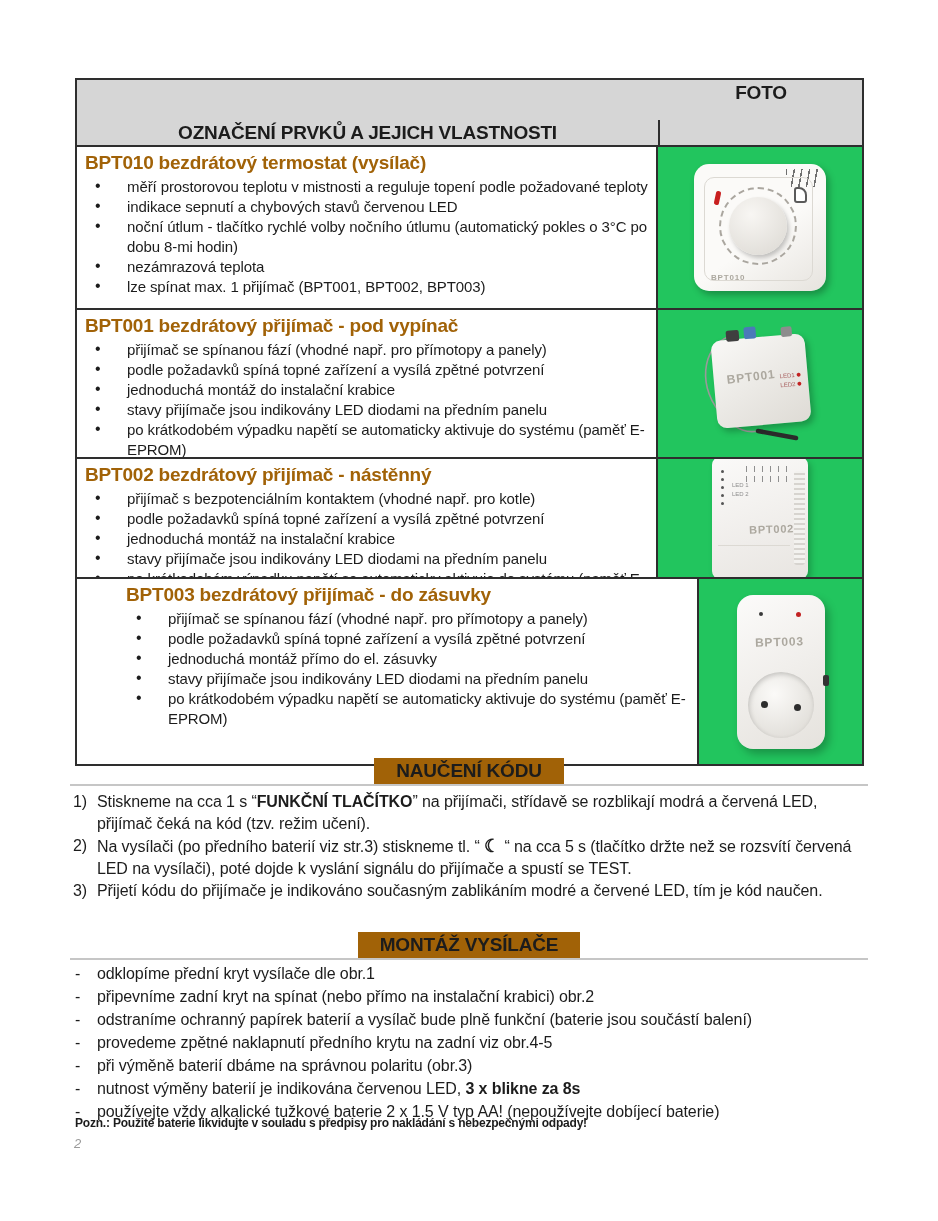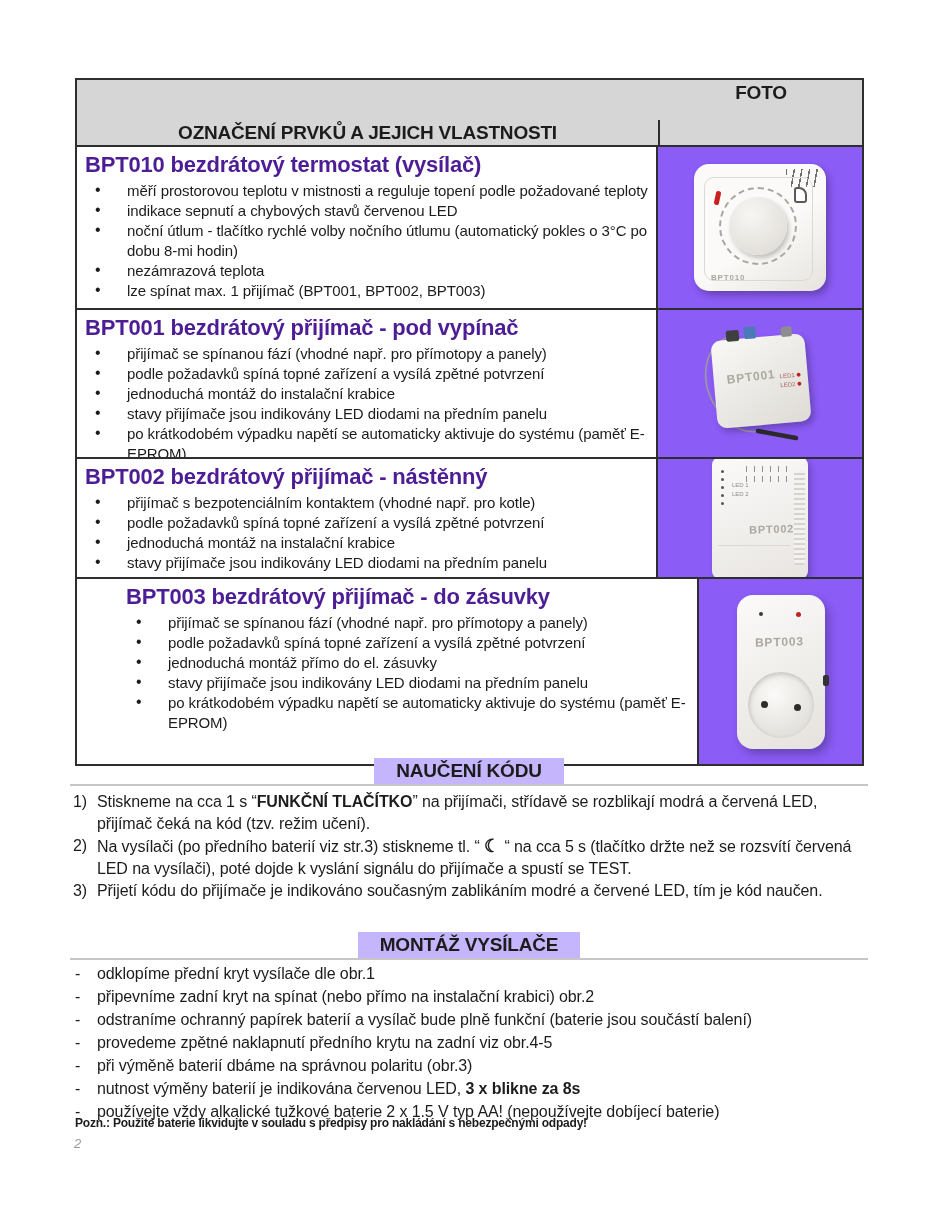--- a/index.html
+++ b/index.html
@@ -23,28 +23,28 @@
   .trow:last-child { border-bottom:none;margin-left:41px; }
   .cell-left {
     width:581px; border-right:2px solid #2e2e2e; box-sizing:border-box;
     padding:4px 6px 2px 6px; overflow:hidden;
   }
   .r1 .cell-left, .r1 .cell-photo { height:161px; }
   .r2 .cell-left, .r2 .cell-photo { height:147px; }
   .r3 .cell-left, .r3 .cell-photo { height:118px; }
   .r4 .cell-left, .r4 .cell-photo { height:185px; }
 
-  .row-title { color:#4c1d95; font-weight:bold; font-size:22px; margin:1px 0 3px 2px; letter-spacing:-0.2px; }
+  .row-title { color:#a16207; font-weight:bold; font-size:19px; margin:1px 0 3px 2px; letter-spacing:-0.2px; }
   ul.props { margin:0; padding:0; list-style:none; }
   ul.props li {
     position:relative; padding-left:44px; font-size:15px; line-height:20px; letter-spacing:-0.1px;
   }
   ul.props li::before { content:"\2022"; position:absolute; left:12px; top:-1px; font-size:16px; }
 
-  .cell-photo { flex:1; position:relative; display:flex; align-items:center; justify-content:center; background:#8b5cf6; overflow:hidden; }
+  .cell-photo { flex:1; position:relative; display:flex; align-items:center; justify-content:center; background:#22c55e; overflow:hidden; }
 
   
   .devlabel { position:absolute; font-weight:bold; color:#aca89f; letter-spacing:0.8px; }
 
   
   .therm { position:relative; width:132px; height:127px; border-radius:15px;
     background:linear-gradient(145deg,#fbfaf8 55%,#e6e3de);
     box-shadow:3px 4px 7px rgba(0,0,0,.28); }
   .therm-panel { position:absolute; left:10px; top:13px; right:13px; bottom:10px;
     border:1px solid #dcd9d3; border-radius:10px; }
@@ -103,21 +103,21 @@
     width:66px; height:66px; border-radius:50%;
     background:radial-gradient(circle at 40% 33%,#fbfaf8,#dad7d1);
     box-shadow:inset 1px 2px 5px rgba(0,0,0,.18); }
   .recv3-socket .hole { position:absolute; width:7px; height:7px; border-radius:50%; background:#2d2d2d; }
   .h1 { left:13px; top:29px; } .h2 { right:13px; top:32px; }
   .recv3-btn { position:absolute; right:-4px; top:80px; width:6px; height:11px; background:#333; border-radius:2px; }
 
   
   .sec-head { position:absolute; left:70px; width:798px; height:26px; text-align:center;
     border-bottom:2px solid #c6c6c6; }
-  .sec-box { display:inline-block; background:#c4b5fd; font-weight:bold; font-size:19px;
+  .sec-box { display:inline-block; background:#a16207; font-weight:bold; font-size:19px;
     letter-spacing:-0.2px; padding:2px 22px 1px; height:23px; box-sizing:content-box; }
   .sec-learn { top:758px; }
   .sec-mount { top:932px; }
 
   .learn-list { position:absolute; left:73px; top:791px; width:794px; font-size:16px; line-height:22px; letter-spacing:-0.1px; }
   .learn-item { display:flex; }
   .learn-num { width:24px; flex:none; }
   .learn-body { flex:1; }
   .moon-glyph { font-weight:bold; font-size:18px; }
   b.inline { font-weight:bold; }

